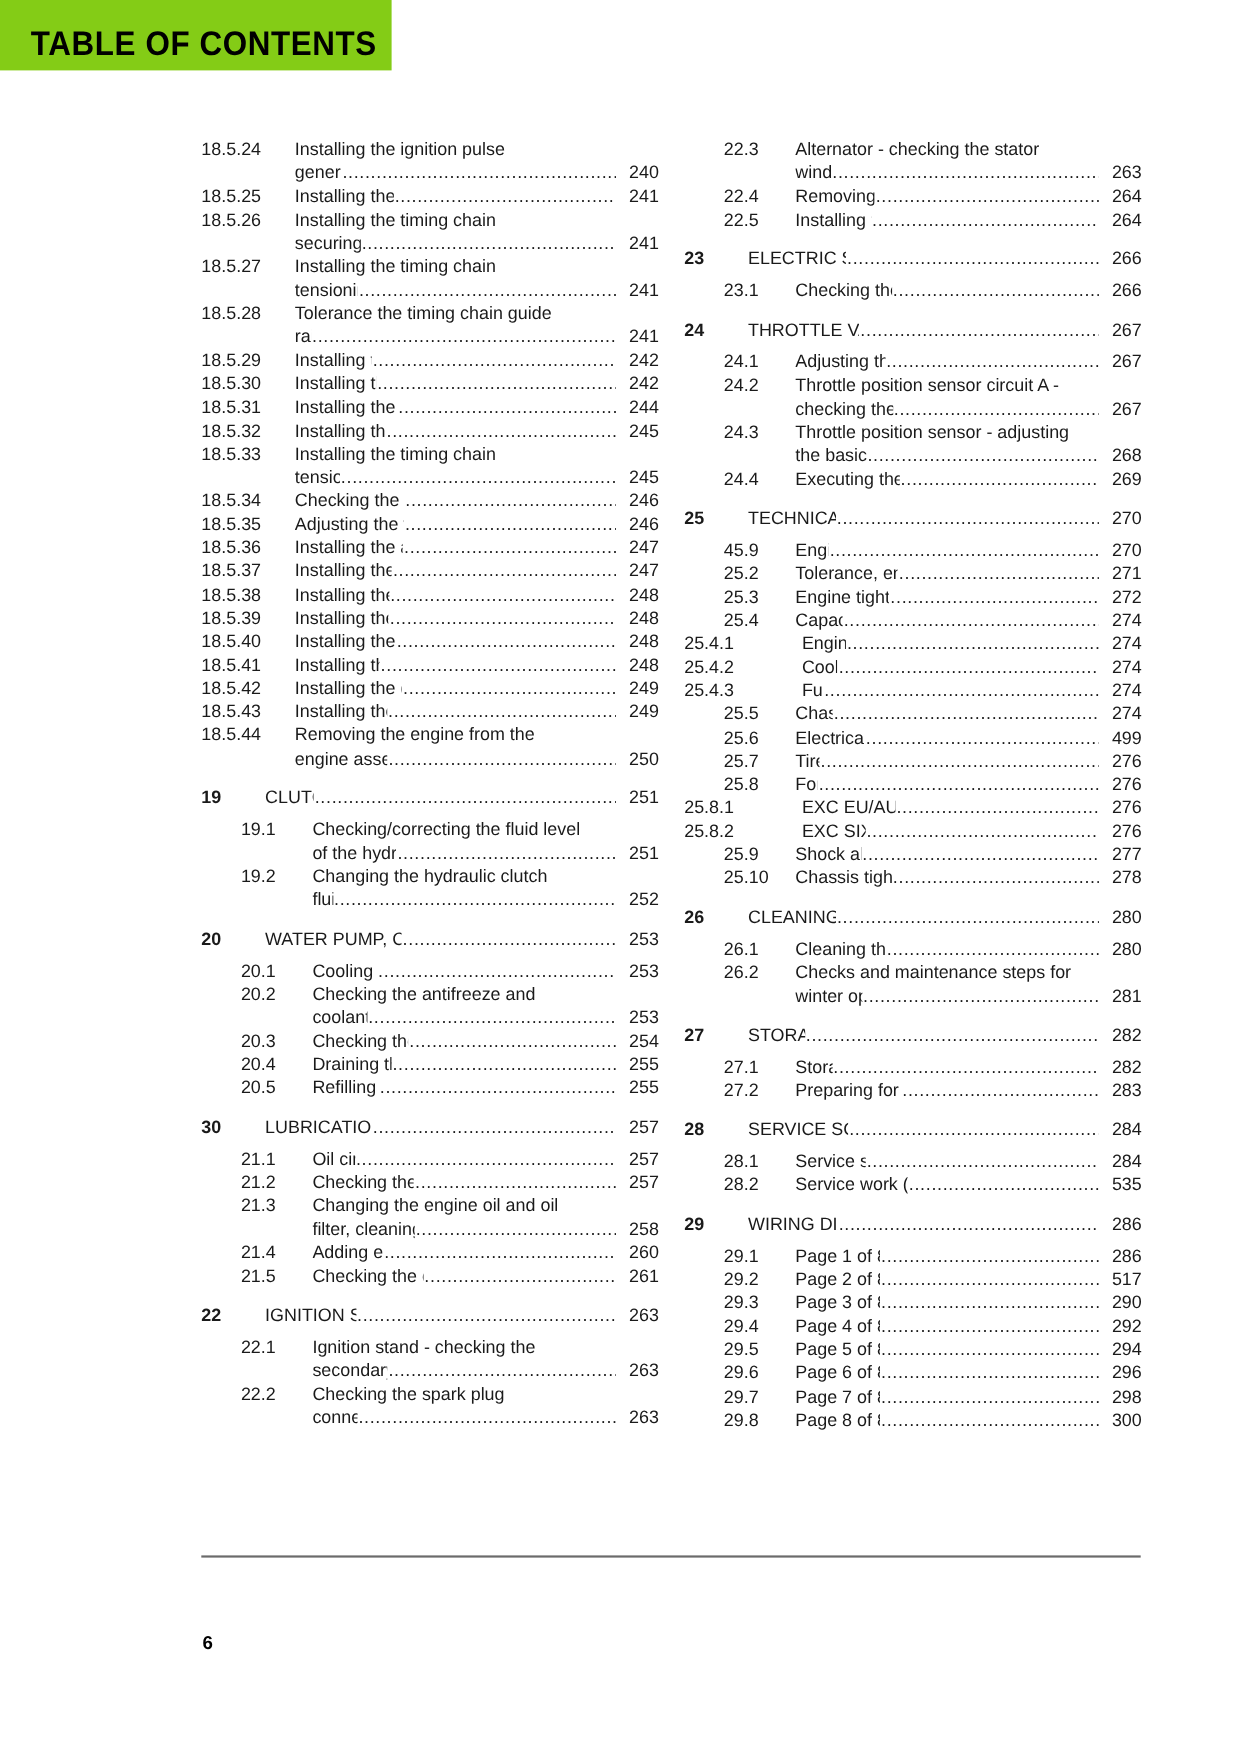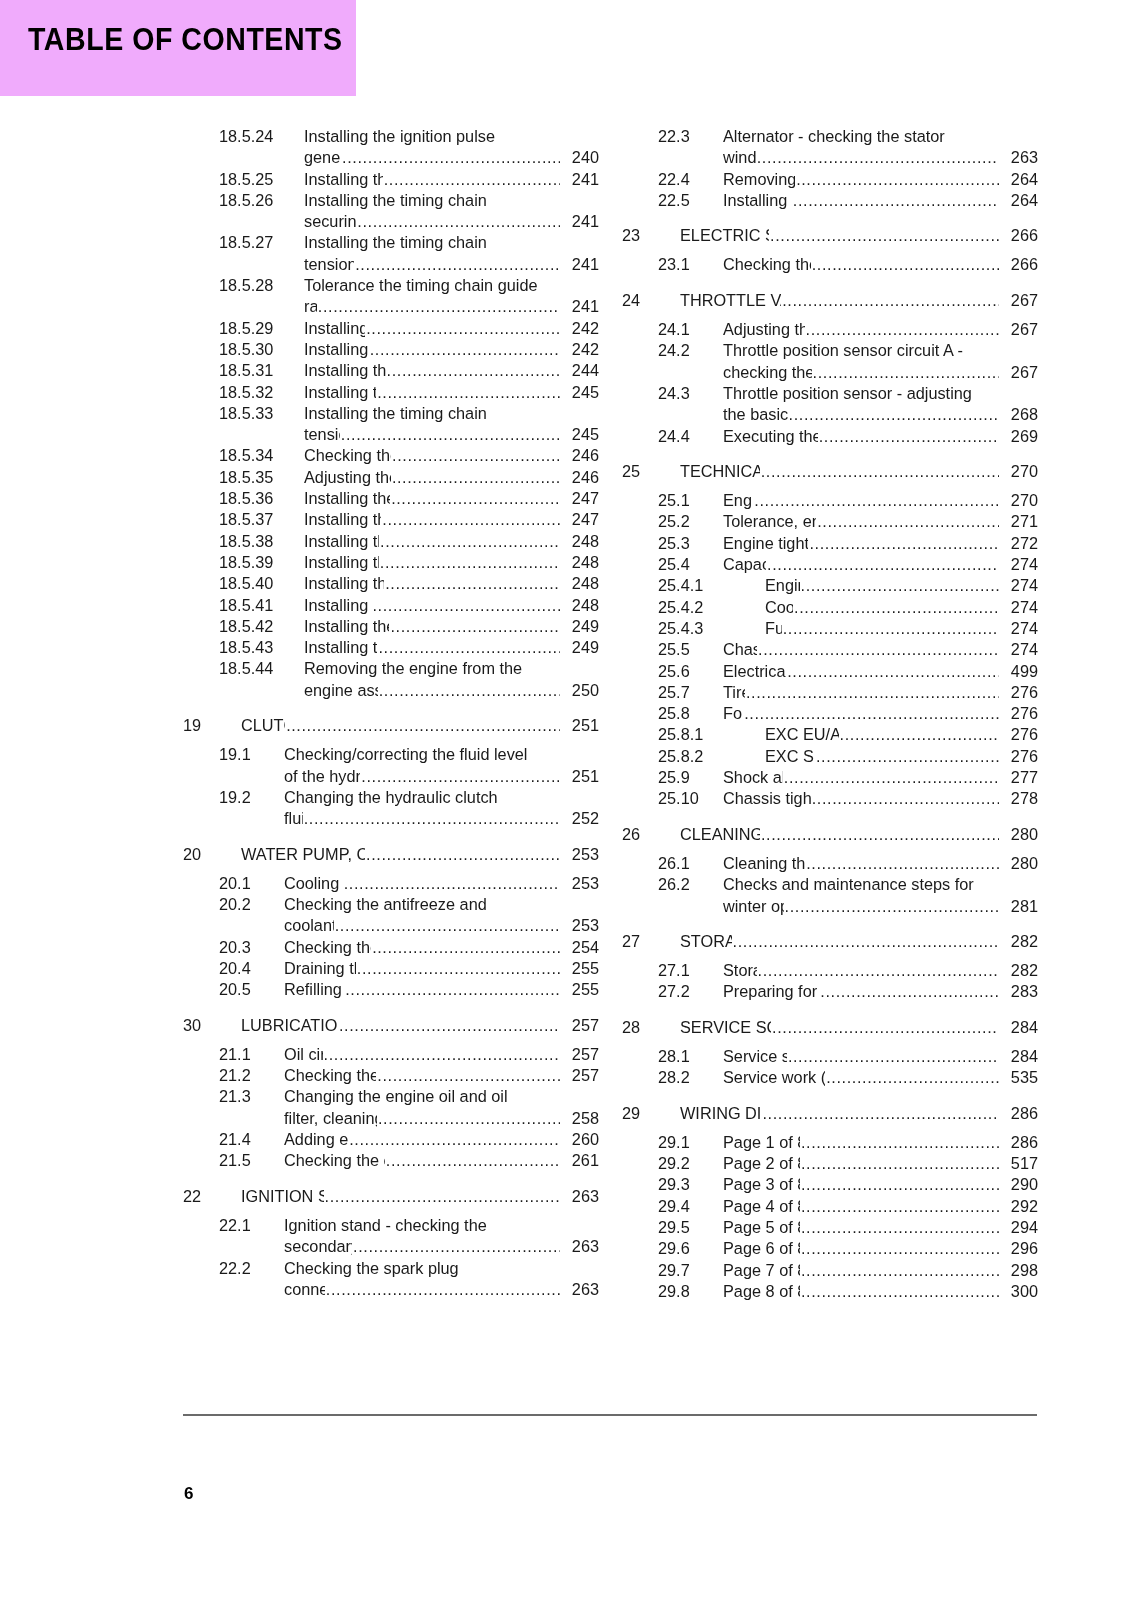--- a/index.html
+++ b/index.html
@@ -15,22 +15,22 @@
     position: relative;
     overflow: hidden;
   }
 
   
   .header-band {
     position: absolute;
     left: 0;
     top: 0;
     width: 356px;
-    height: 96px;
-    background: #f0abfc;
+    height: 64px;
+    background: #84cc16;
   }
   .header-title {
     position: absolute;
     left: 28px;
     top: 22px;
     font-family: "Liberation Sans Narrow", "Liberation Sans", sans-serif;
     font-weight: bold;
     font-size: 31px;
     letter-spacing: 0.6px;
     color: #000000;
@@ -68,30 +68,30 @@
 
   .num {
     flex: 0 0 auto;
     text-align: left;
     white-space: nowrap;
   }
   
   .lvl1 > .num {
     width: 58px;
     margin-left: 0;
+    font-weight: bold;
   }
   
   .lvl2 > .num {
     width: 65px;
     margin-left: 36px;
   }
   
   .lvl3 > .num {
     width: 85px;
-    margin-left: 36px;
   }
 
   .body {
     flex: 1 1 auto;
     min-width: 0;
     display: flex;
     align-items: baseline;
   }
   
   .lvl3.deep > .body {
@@ -769,21 +769,21 @@
           <div class="title-wrap">
             <div class="title-last">
               <span class="title-text">TECHNICAL DATA</span>
               <span class="leader">................................................................................</span>
               <span class="page">270</span>
             </div>
           </div>
         </div>
       </div>
       <div class="entry lvl2">
-        <div class="num">25.1</div>
+        <div class="num">45.9</div>
         <div class="body">
           <div class="title-wrap">
             <div class="title-last">
               <span class="title-text">Engine</span>
               <span class="leader">................................................................................</span>
               <span class="page">270</span>
             </div>
           </div>
         </div>
       </div>

